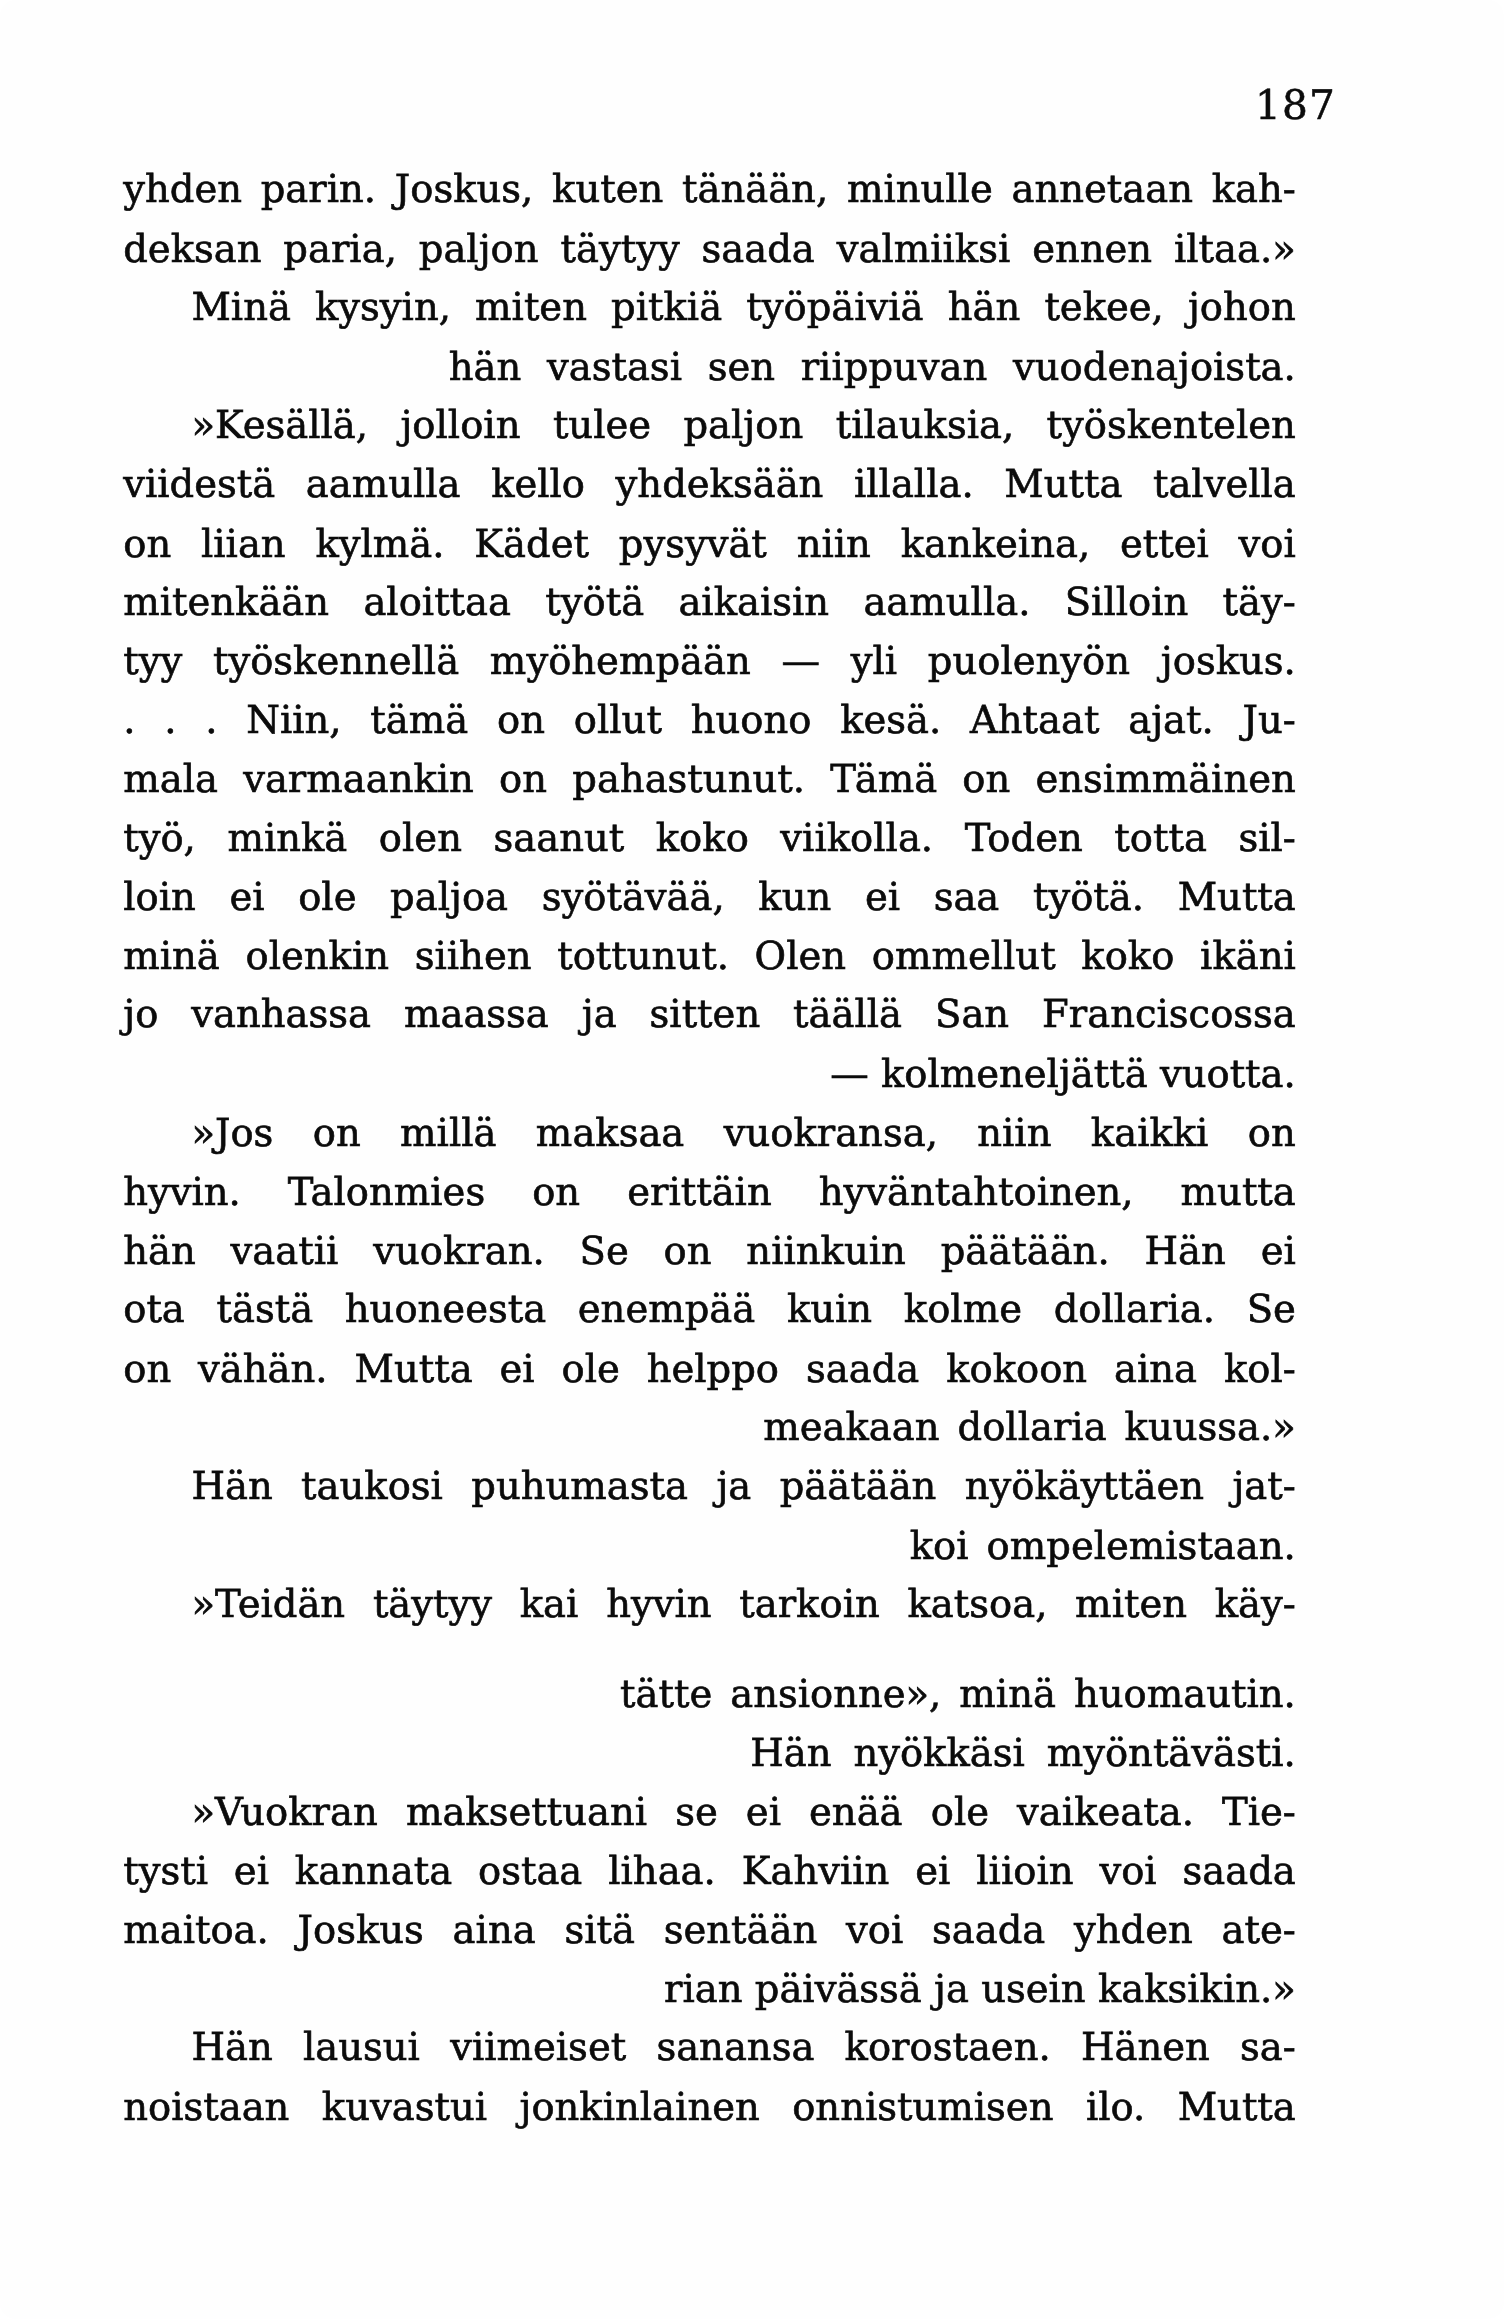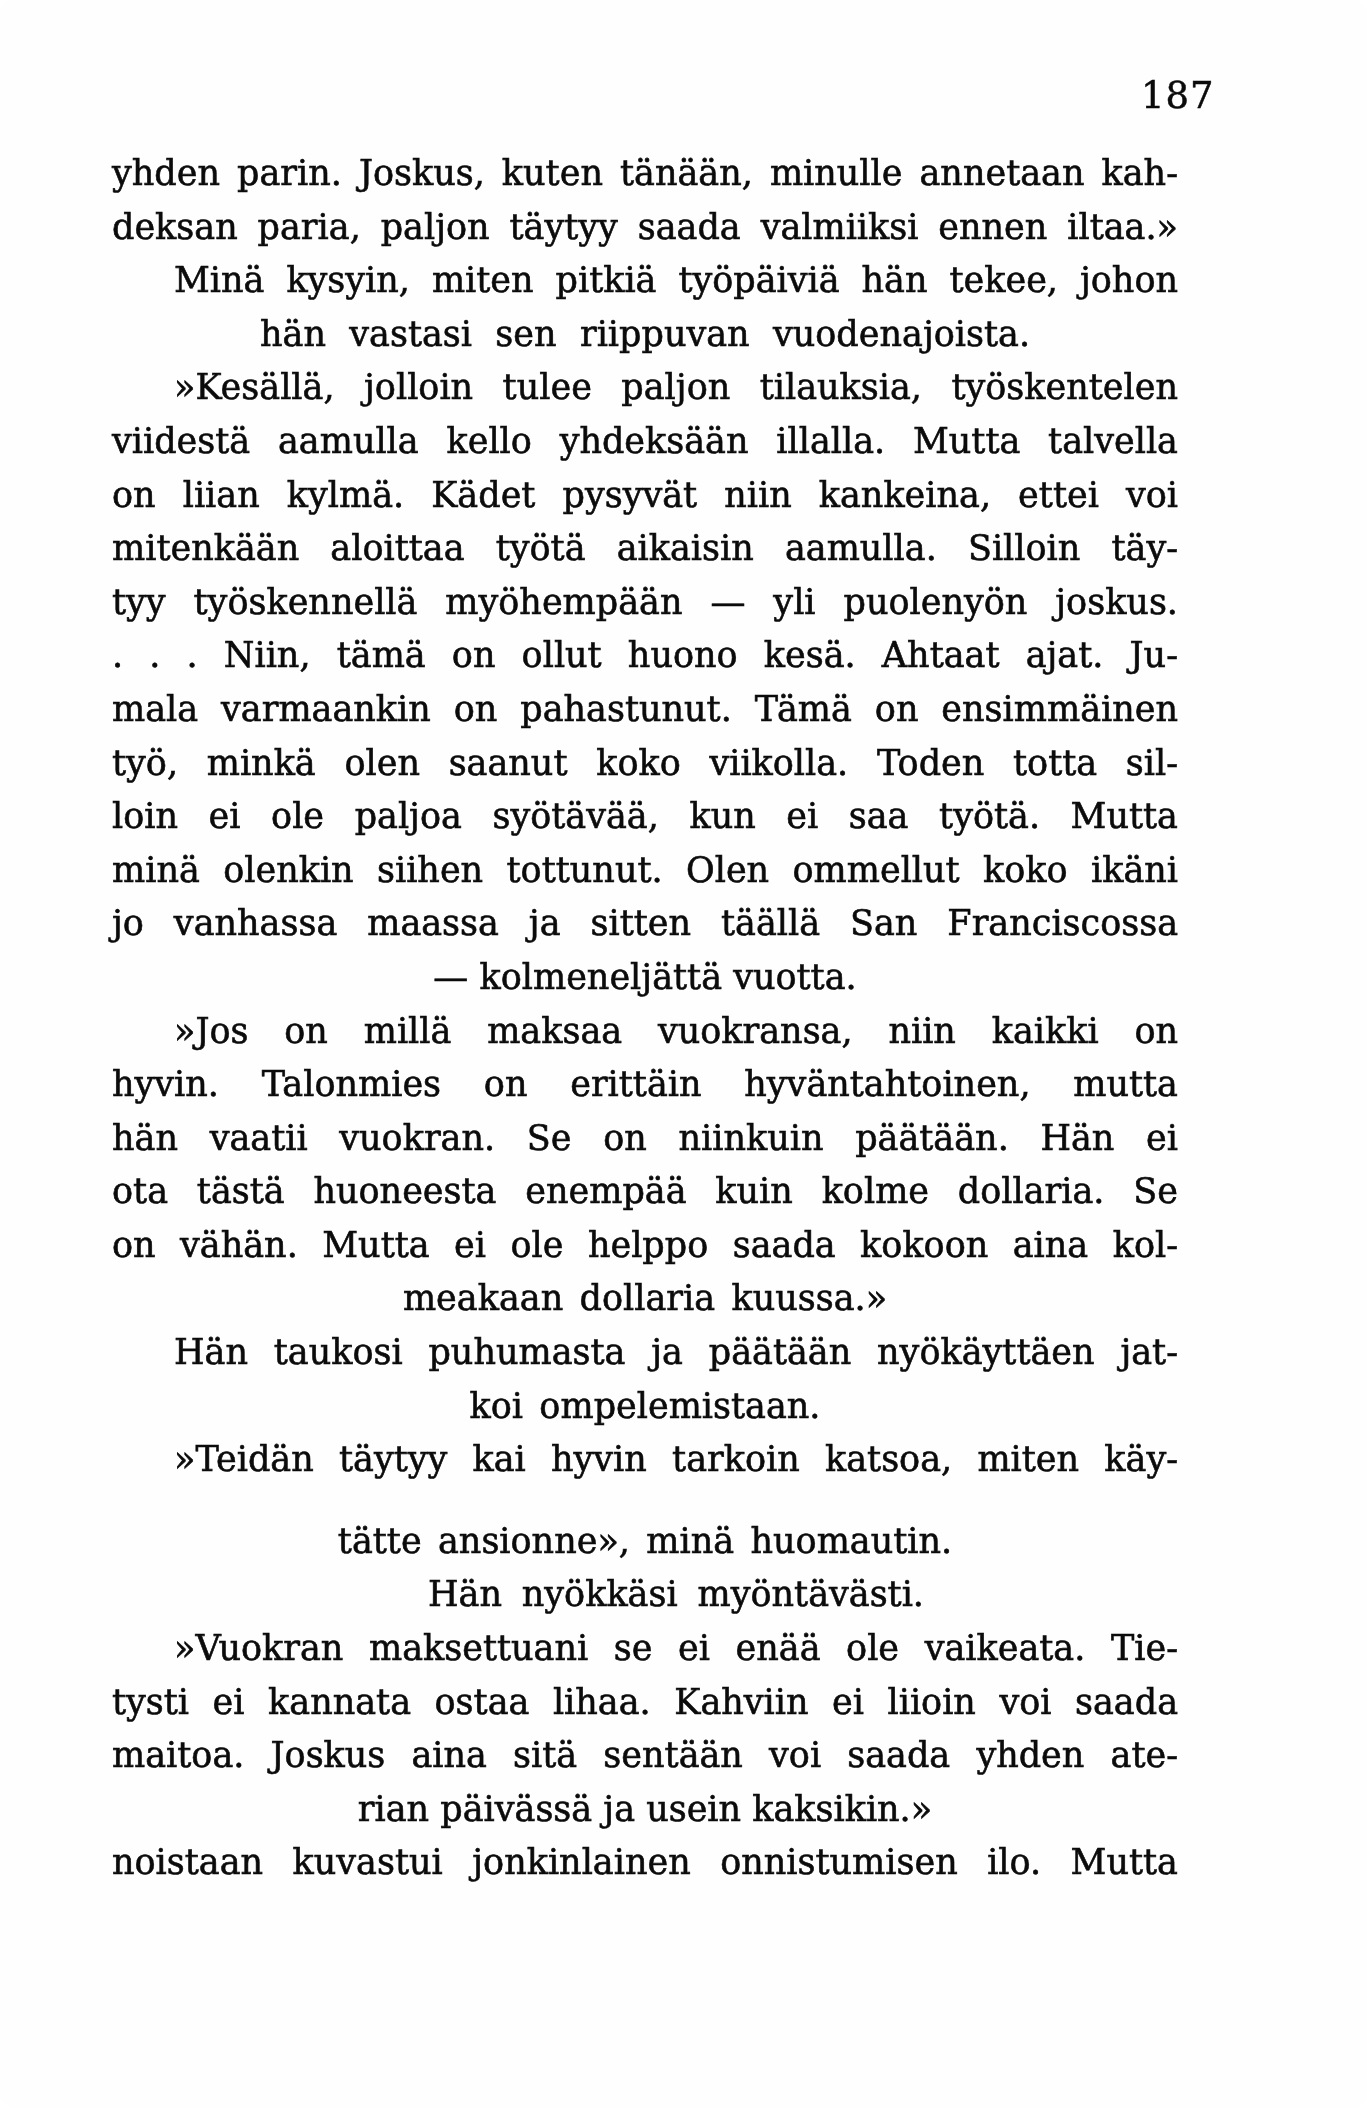--- a/index.html
+++ b/index.html
@@ -33,21 +33,21 @@
     position: absolute;
     left: 112px;
     top: 147px;
     width: 1066px;
   }
   .line {
     font-size: 35px;
     line-height: 53.6px;
     height: 53.6px;
     white-space: normal;
-    text-align: center;
+    text-align: right;
     -webkit-text-stroke: 0.6px currentColor;
   }
   .line.fill {
     text-align: justify;
     text-align-last: justify;
   }
   .line.indent {
     padding-left: 62px;
   }
 </style>
@@ -81,15 +81,16 @@
       <div class="line" style="word-spacing: 0.15em;">meakaan dollaria kuussa.»</div>
       <div class="line fill indent">Hän taukosi puhumasta ja päätään nyökäyttäen jat-</div>
       <div class="line" style="word-spacing: 0.15em;">koi ompelemistaan.</div>
       <div class="line fill indent">»Teidän täytyy kai hyvin tarkoin katsoa, miten käy-</div>
       <div class="line" style="word-spacing: 0.15em; margin-top: 28px;">tätte ansionne», minä huomautin.</div>
       <div class="line indent" style="word-spacing: 0.25em;">Hän nyökkäsi myöntävästi.</div>
       <div class="line fill indent">»Vuokran maksettuani se ei enää ole vaikeata. Tie-</div>
       <div class="line fill">tysti ei kannata ostaa lihaa. Kahviin ei liioin voi saada</div>
       <div class="line fill">maitoa. Joskus aina sitä sentään voi saada yhden ate-</div>
       <div class="line">rian päivässä ja usein kaksikin.»</div>
+      <div class="line fill indent">Hän lausui viimeiset sanansa korostaen. Hänen sa-</div>
       <div class="line fill">noistaan kuvastui jonkinlainen onnistumisen ilo. Mutta</div>
     </div>
 </div>
 
 </body></html>

